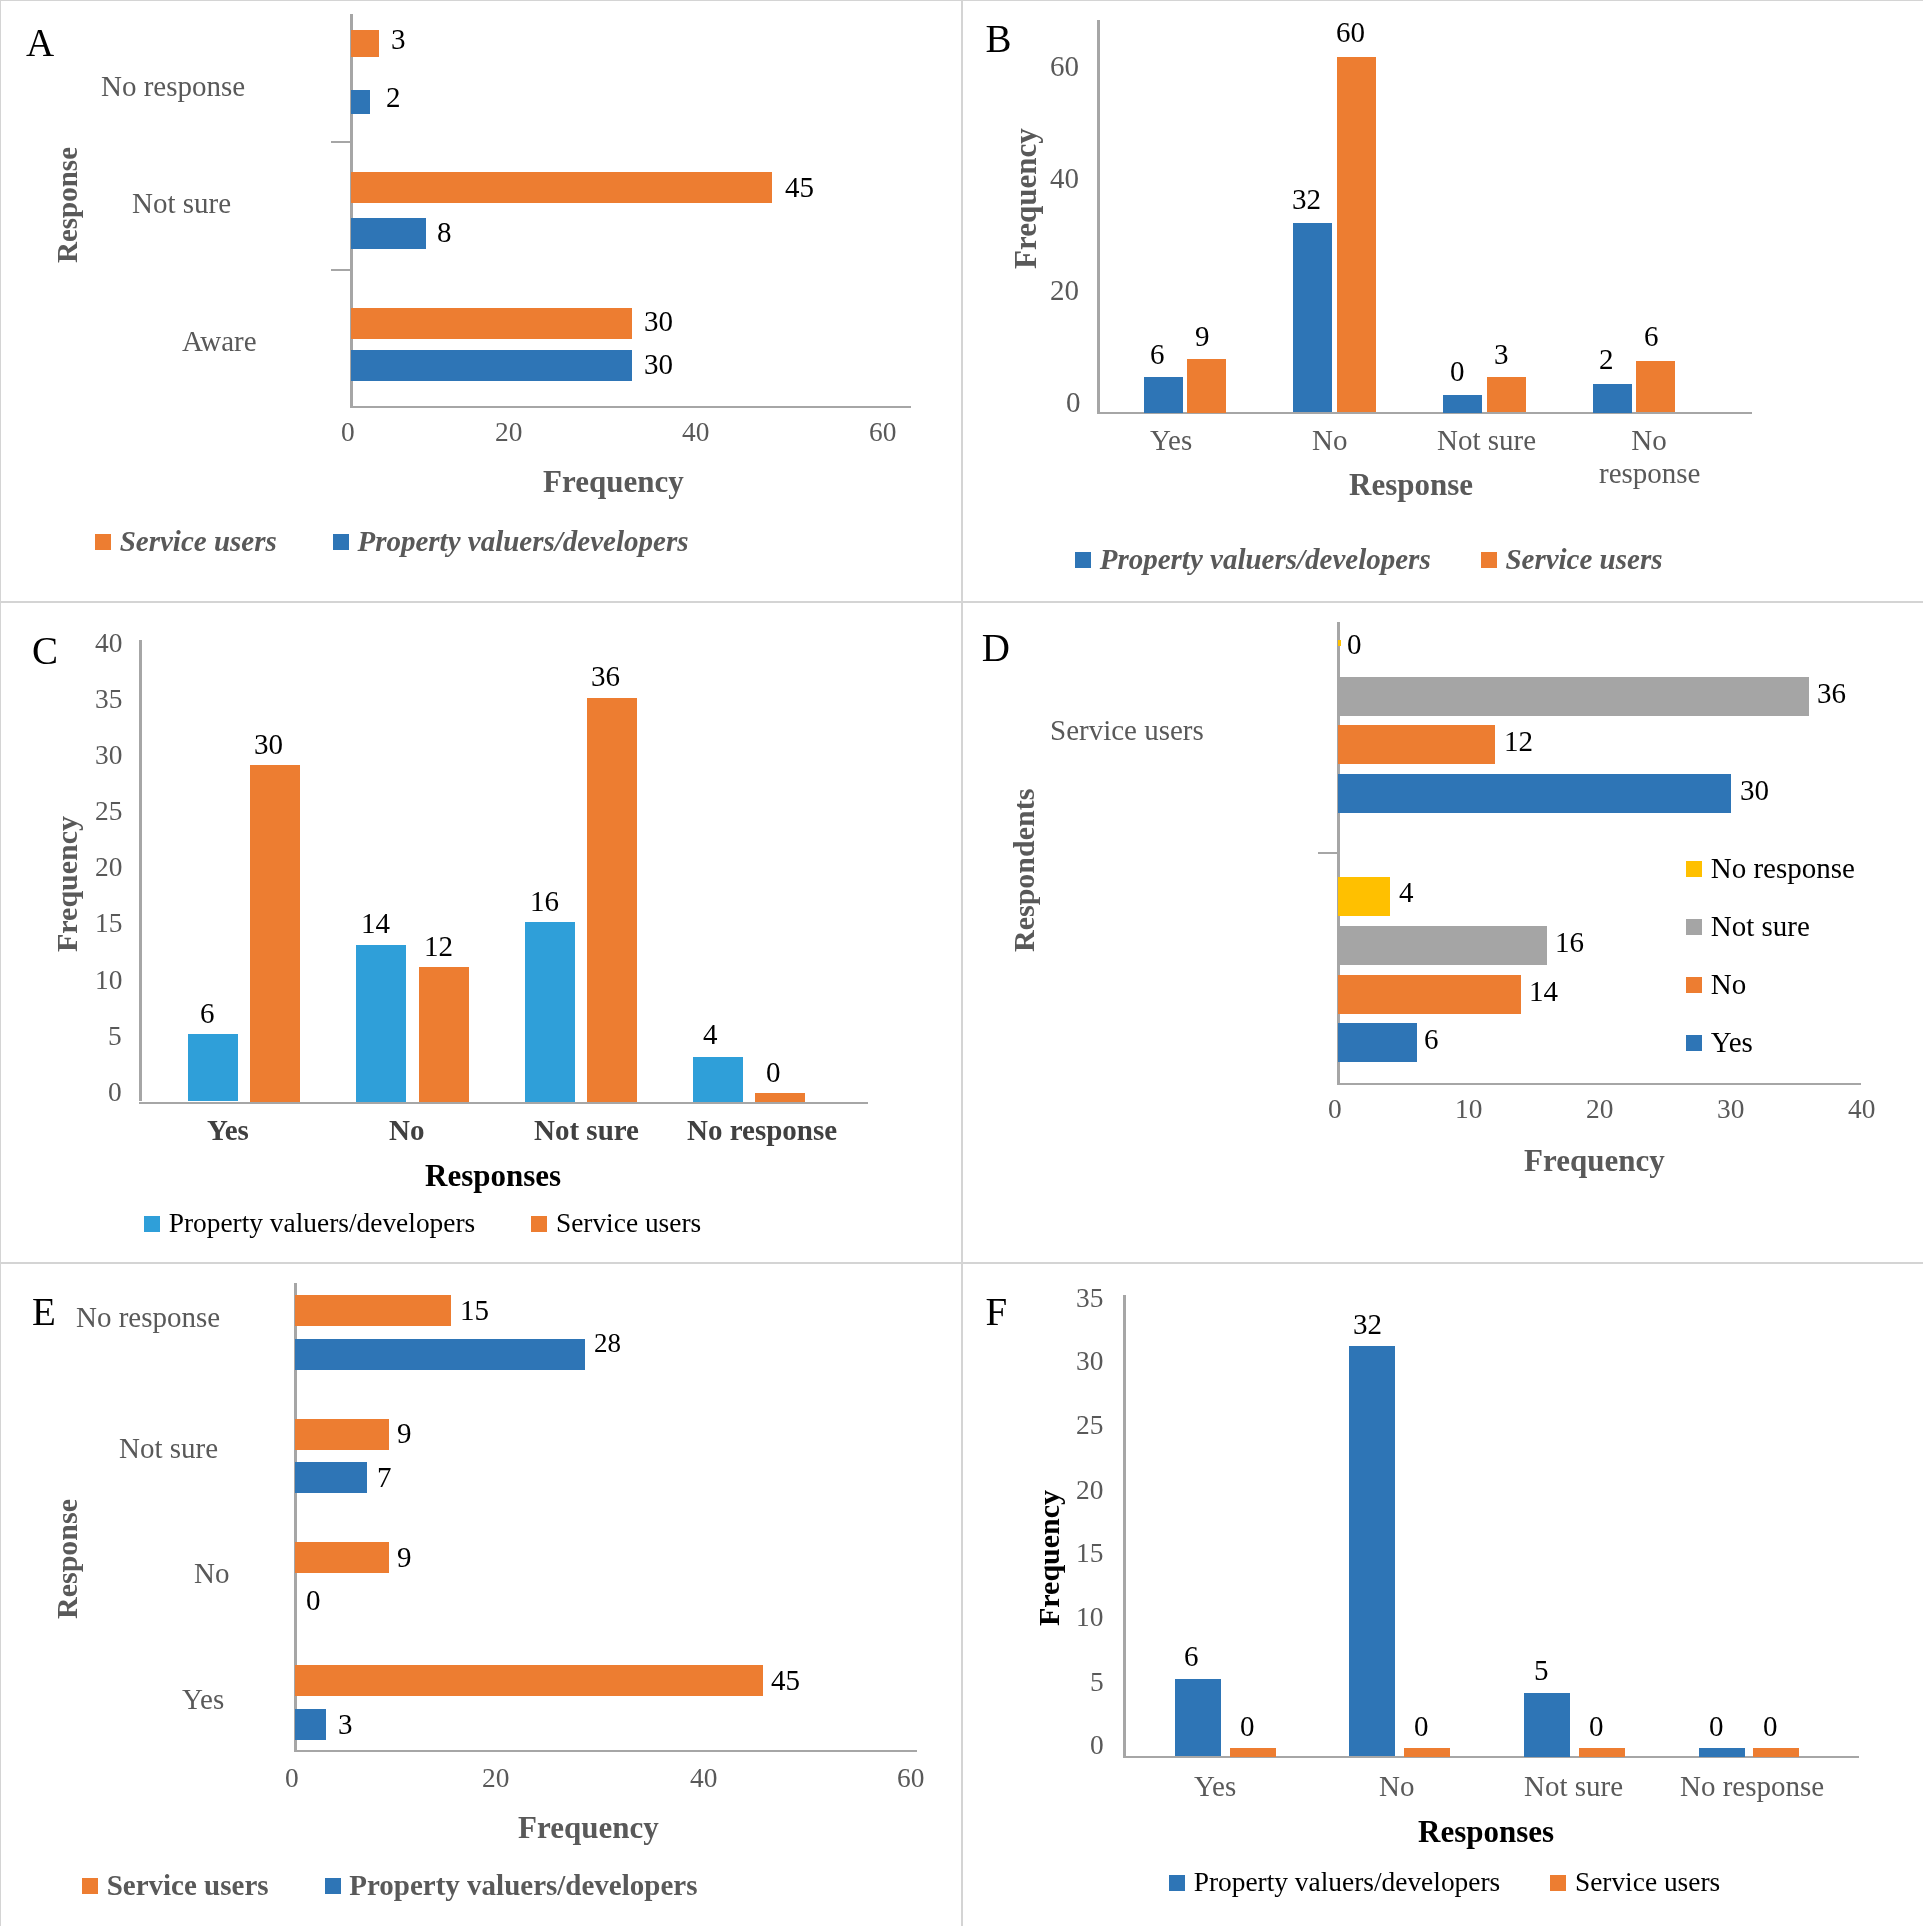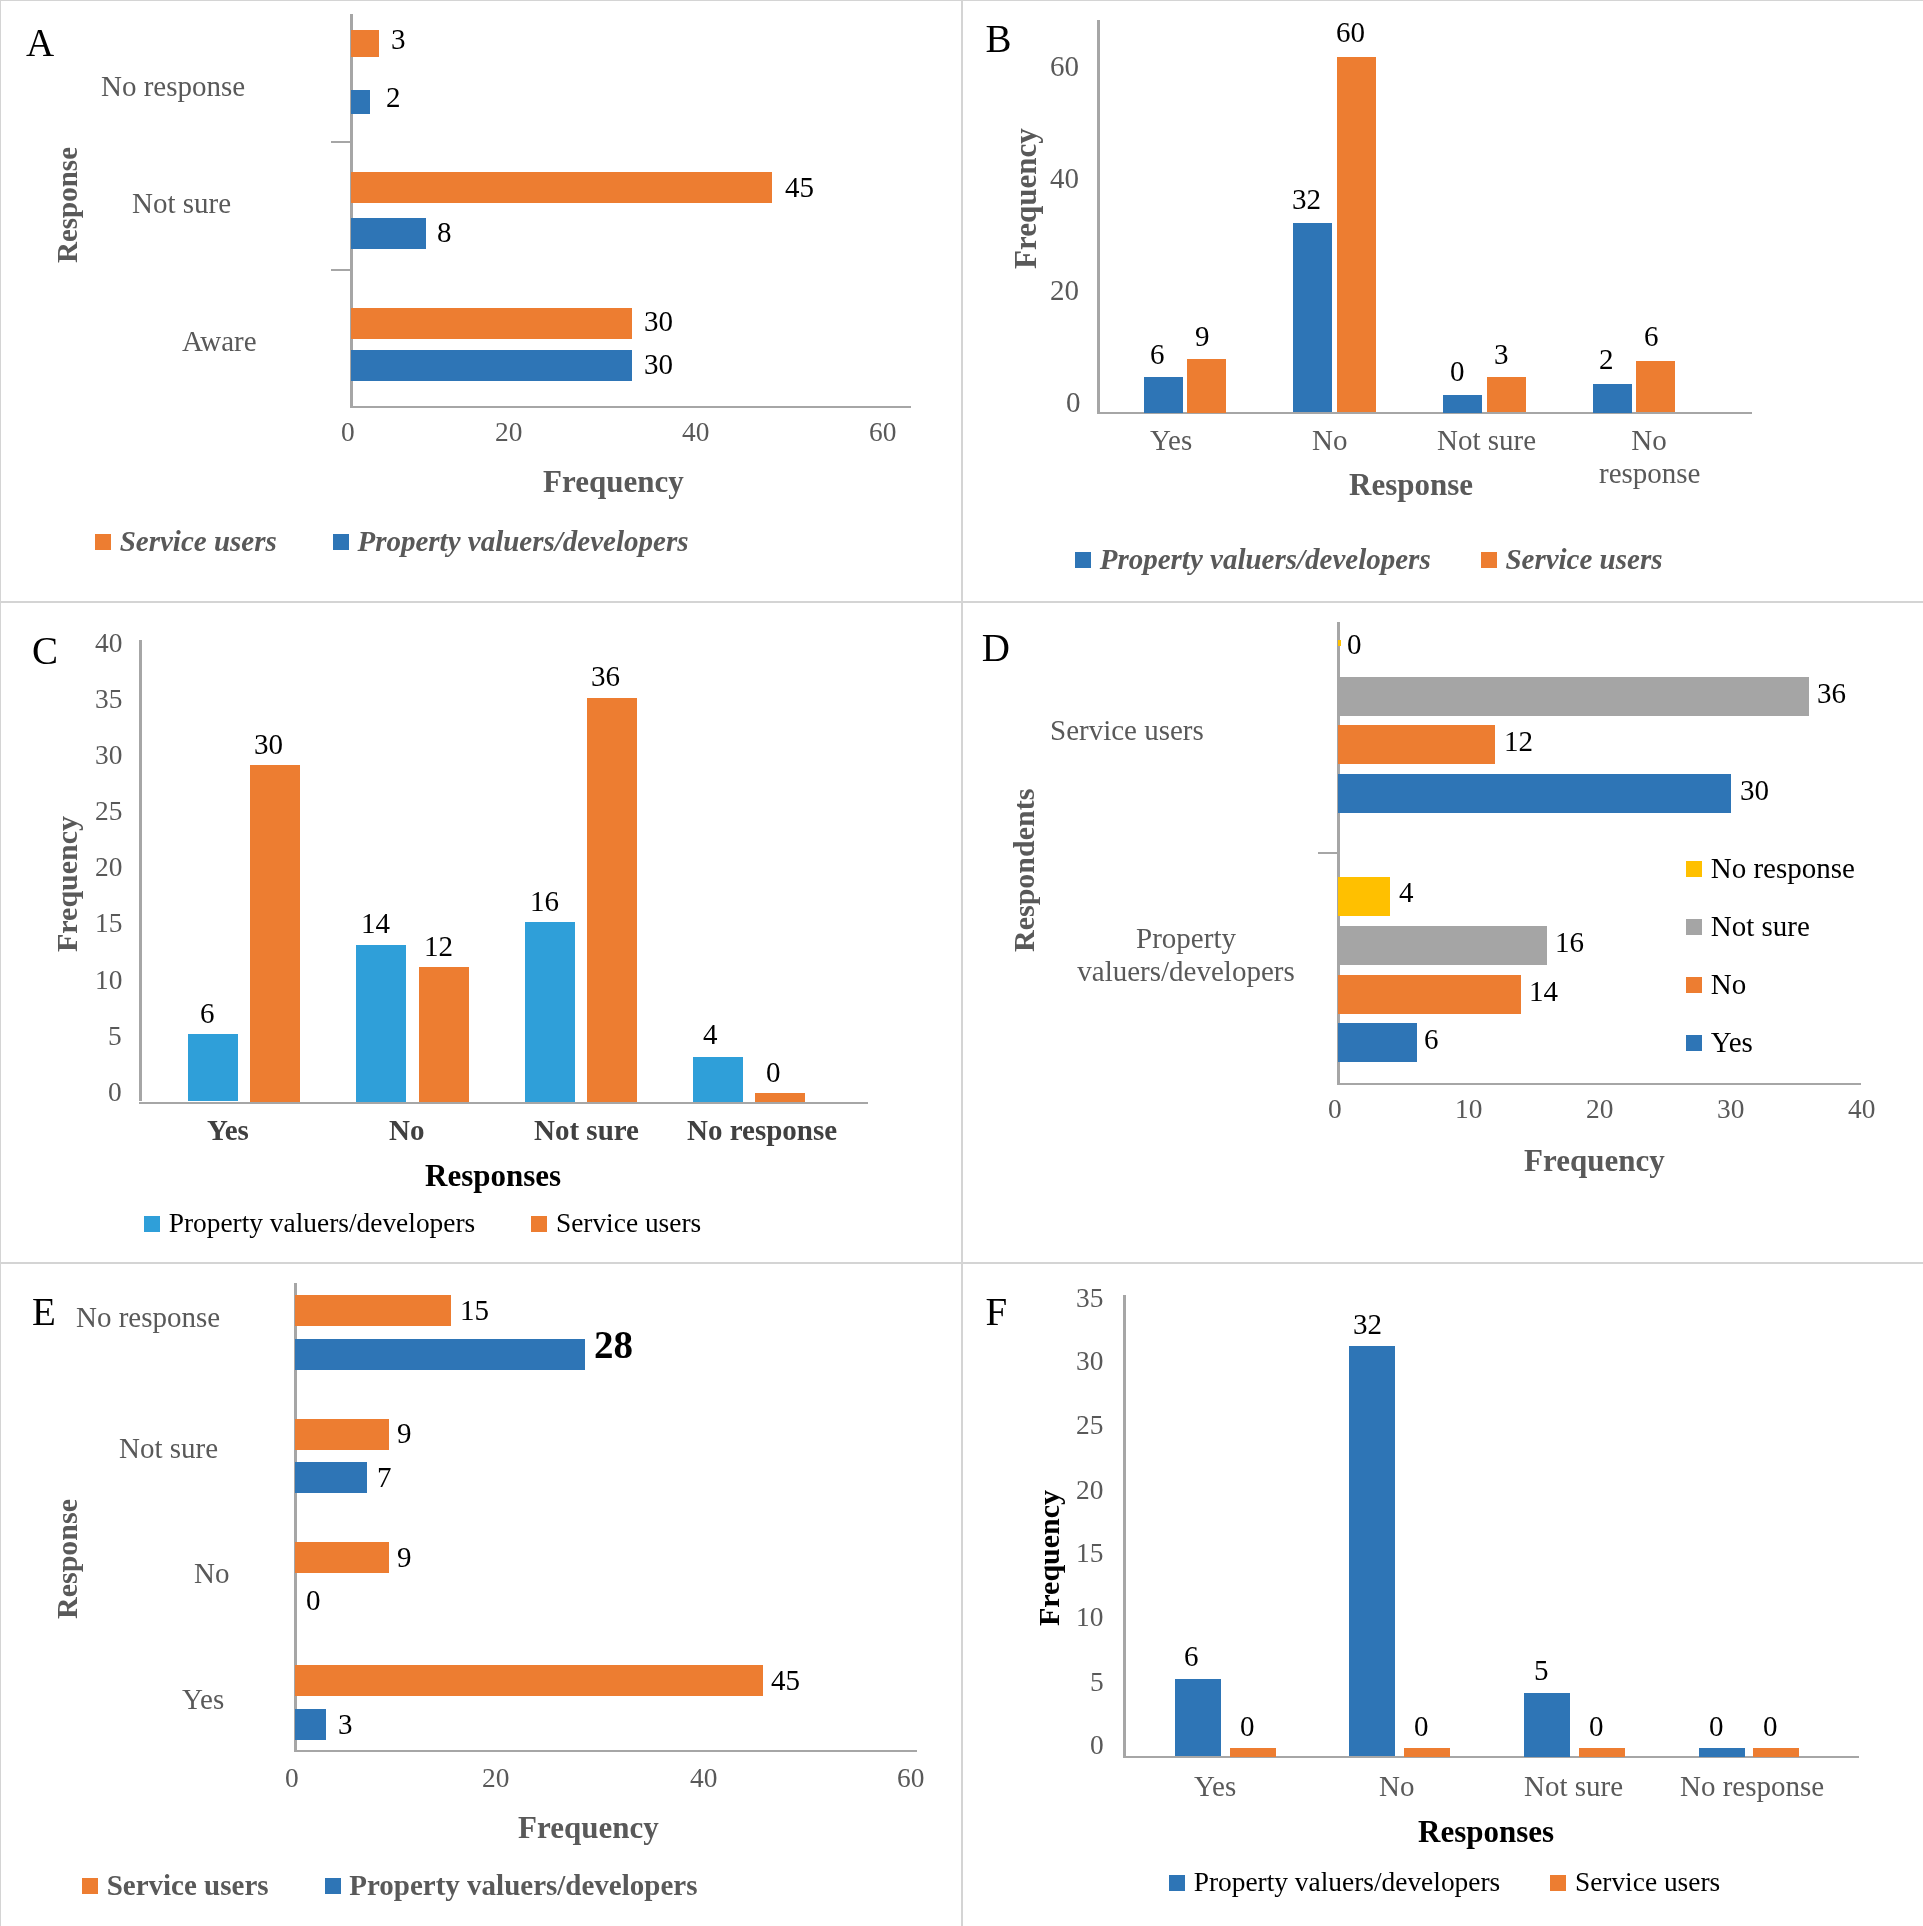--- a/index.html
+++ b/index.html
@@ -179,21 +179,20 @@
       </div>
     </div>
   </div>
 
   <div class="panel" style="height:661px;">
     <div class="panel-letter" style="left:18.7px;top:22.4px;">D</div>
 
     <div class="rotated axis-title" style="left:44px;top:349px;transform:rotate(-90deg);font-size:30px;">Respondents</div>
 
     <div class="tick" style="position:absolute;left:87px;top:111px;font-size:29px;">Service users</div>
-    <div class="tick" style="position:absolute;left:86px;top:319px;font-size:29px;width:274px;text-align:center;">Property<br>valuers/developers</div>
 
     <div class="vline" style="left:374px;top:18.7px;width:2.5px;height:461px;"></div>
     <div class="hline" style="left:374px;top:480px;width:524px;height:1.9px;"></div>
     <div class="vline" style="left:355px;top:249px;width:21px;height:1.9px;"></div>
 
     <div class="bar" style="left:375px;top:37px;width:2.5px;height:6.2px;background:#ffc000;"></div>
     <div class="bar" style="left:375px;top:74px;width:471px;height:39px;background:#a5a5a5;"></div>
     <div class="bar" style="left:375px;top:122px;width:157px;height:39px;background:#ed7d31;"></div>
     <div class="bar" style="left:375px;top:171px;width:393px;height:39px;background:#2e75b6;"></div>
     <div class="dlabel" style="position:absolute;left:384px;top:25px;font-size:29px;">0</div>
@@ -247,21 +246,21 @@
     <div class="tick" style="position:absolute;left:118px;top:168px;font-size:29px;">Not sure</div>
     <div class="tick" style="position:absolute;left:193px;top:293px;font-size:29px;">No</div>
     <div class="tick" style="position:absolute;left:181px;top:419px;font-size:29px;">Yes</div>
 
     <div class="vline" style="left:293px;top:18.7px;width:2.5px;height:468px;"></div>
     <div class="hline" style="left:293px;top:486px;width:623px;height:1.9px;"></div>
 
     <div class="bar" style="left:294px;top:31px;width:156px;height:31px;background:#ed7d31;"></div>
     <div class="bar" style="left:294px;top:75px;width:290px;height:31px;background:#2e75b6;"></div>
     <div class="dlabel" style="position:absolute;left:459px;top:30px;font-size:29px;">15</div>
-    <div class="dlabel" style="position:absolute;left:593px;top:58px;font-size:39px;font-weight:bold;">28</div>
+    <div class="dlabel" style="position:absolute;left:593px;top:64px;font-size:27px;">28</div>
 
     <div class="bar" style="left:294px;top:155px;width:94px;height:31px;background:#ed7d31;"></div>
     <div class="bar" style="left:294px;top:198px;width:72px;height:31px;background:#2e75b6;"></div>
     <div class="dlabel" style="position:absolute;left:396px;top:153px;font-size:29px;">9</div>
     <div class="dlabel" style="position:absolute;left:376px;top:197px;font-size:29px;">7</div>
 
     <div class="bar" style="left:294px;top:278px;width:94px;height:31px;background:#ed7d31;"></div>
     <div class="dlabel" style="position:absolute;left:396px;top:277px;font-size:29px;">9</div>
     <div class="dlabel" style="position:absolute;left:305px;top:320px;font-size:29px;">0</div>
 

